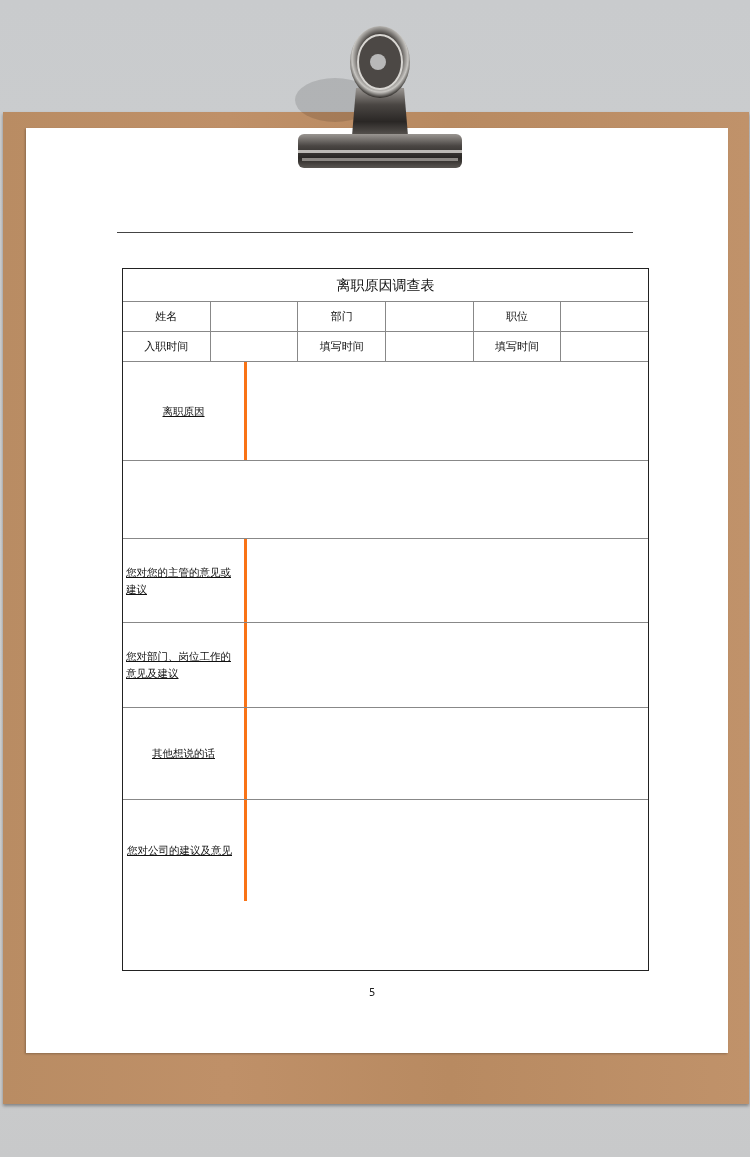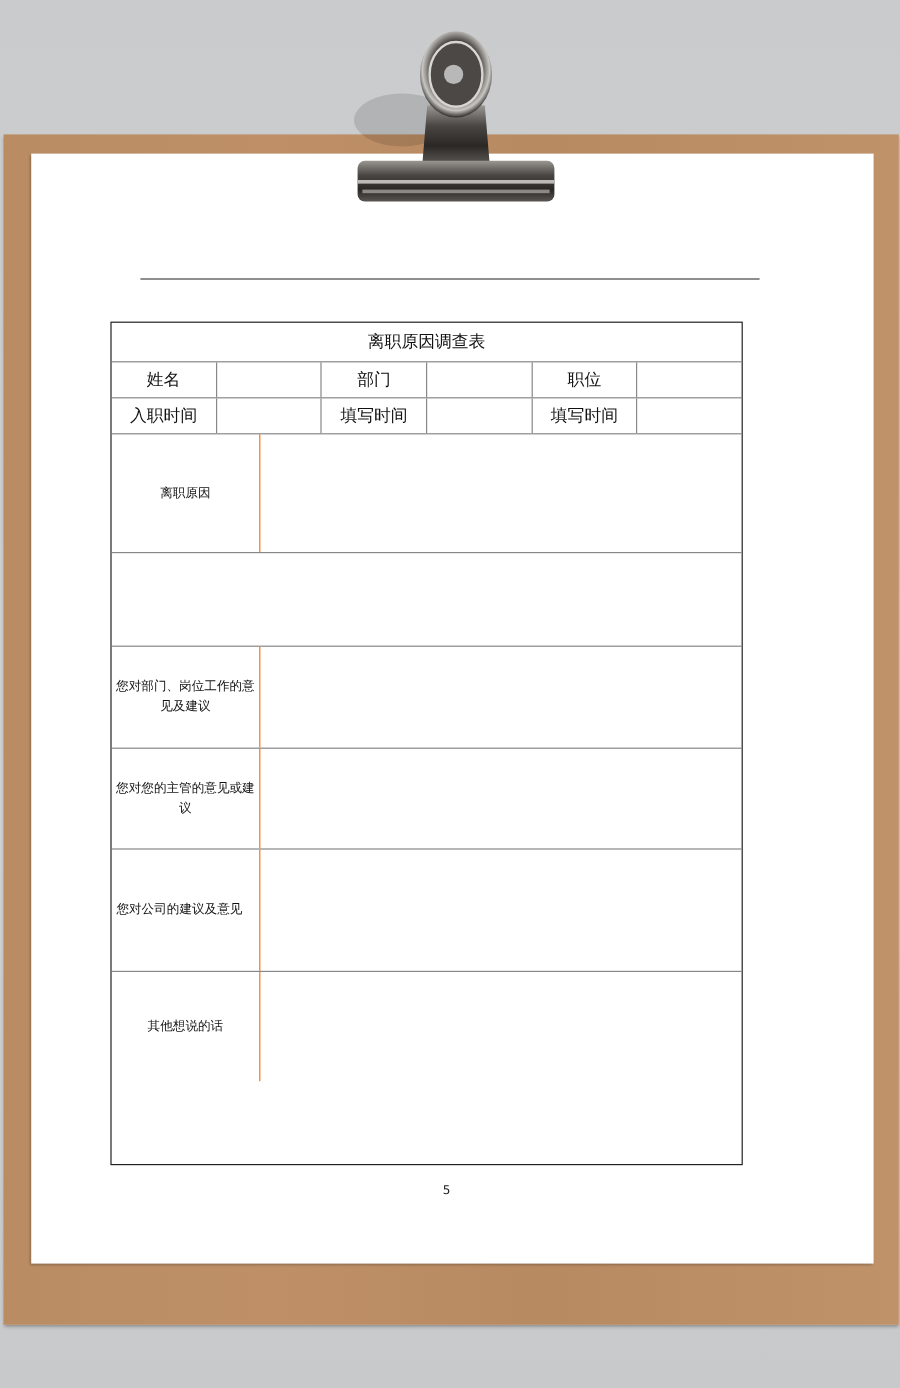--- a/index.html
+++ b/index.html
@@ -16,39 +16,39 @@
   .paper {
     position:absolute; left:26px; top:128px; width:702px; height:925px;
     background:#ffffff;
     box-shadow: -1px 1px 2px rgba(0,0,0,0.25);
   }
   .header-line {
     position:absolute; left:117px; top:232px; width:516px; height:1px;
     background:#444;
   }
   .form {
-    position:absolute; left:92px; top:268px; width:527px; height:703px;
+    position:absolute; left:122px; top:268px; width:527px; height:703px;
     border:1.5px solid #222; box-sizing:border-box;
   }
   .form-title {
     height:32px; line-height:32px; text-align:center; font-size:14px;
     color:#111; border-bottom:1px solid #888;
   }
   .info-row { display:flex; height:29px; border-bottom:1px solid #888; }
   .info-row .cell {
-    flex:1; border-right:1px solid #888; font-size:14px; color:#111;
+    flex:1; border-right:1px solid #888; font-size:11px; color:#111;
     display:flex; align-items:center; justify-content:center;font-family:Liberation Mono, monospace;
   }
   .info-row .cell:last-child { border-right:none; }
   .q-row { display:flex; border-bottom:1px solid #888; }
   .q-row:last-child { border-bottom:none; }
   .q-label {
-    width:124px; border-right:1px solid #f97316; font-size:10.5px; color:#111;
-    display:flex; align-items:center; justify-content:center; text-align:center;
-    line-height:17px; padding:0 3px; box-sizing:border-box;
+    width:124px; border-right:3px solid #f97316; font-size:10.5px; color:#111;
+    display:flex; align-items:center; justify-content:center; 
+    line-height:17px; padding:0 3px; box-sizing:border-box;text-decoration:underline;
   }
   .q-answer { flex:1; }
   .page-num {
     position:absolute; left:369px; top:987px; font-size:10px; color:#222;
   }
   .clip { position:absolute; left:0; top:0; }
 </style>
 </head>
 <body>
 
@@ -107,31 +107,31 @@
     <div class="cell"></div>
   </div>
 
   <div class="q-row" style="height:98px">
     <div class="q-label">离职原因</div>
     <div class="q-answer"></div>
   </div>
   <div class="q-row" style="height:77px">
     <div class="q-answer"></div>
   </div>
+  <div class="q-row" style="height:83px">
+    <div class="q-label">您对您的主管的意见或建议</div>
+    <div class="q-answer"></div>
+  </div>
   <div class="q-row" style="height:84px">
     <div class="q-label">您对部门、岗位工作的意见及建议</div>
     <div class="q-answer"></div>
   </div>
-  <div class="q-row" style="height:83px">
-    <div class="q-label">您对您的主管的意见或建议</div>
+  <div class="q-row" style="height:91px">
+    <div class="q-label">其他想说的话</div>
     <div class="q-answer"></div>
   </div>
   <div class="q-row" style="height:101px">
     <div class="q-label" style="justify-content:flex-start;padding-left:4px">您对公司的建议及意见</div>
-    <div class="q-answer"></div>
-  </div>
-  <div class="q-row" style="height:91px">
-    <div class="q-label">其他想说的话</div>
     <div class="q-answer"></div>
   </div>
 </div>
 
 <div class="page-num">5</div>
 
 </body></html>

